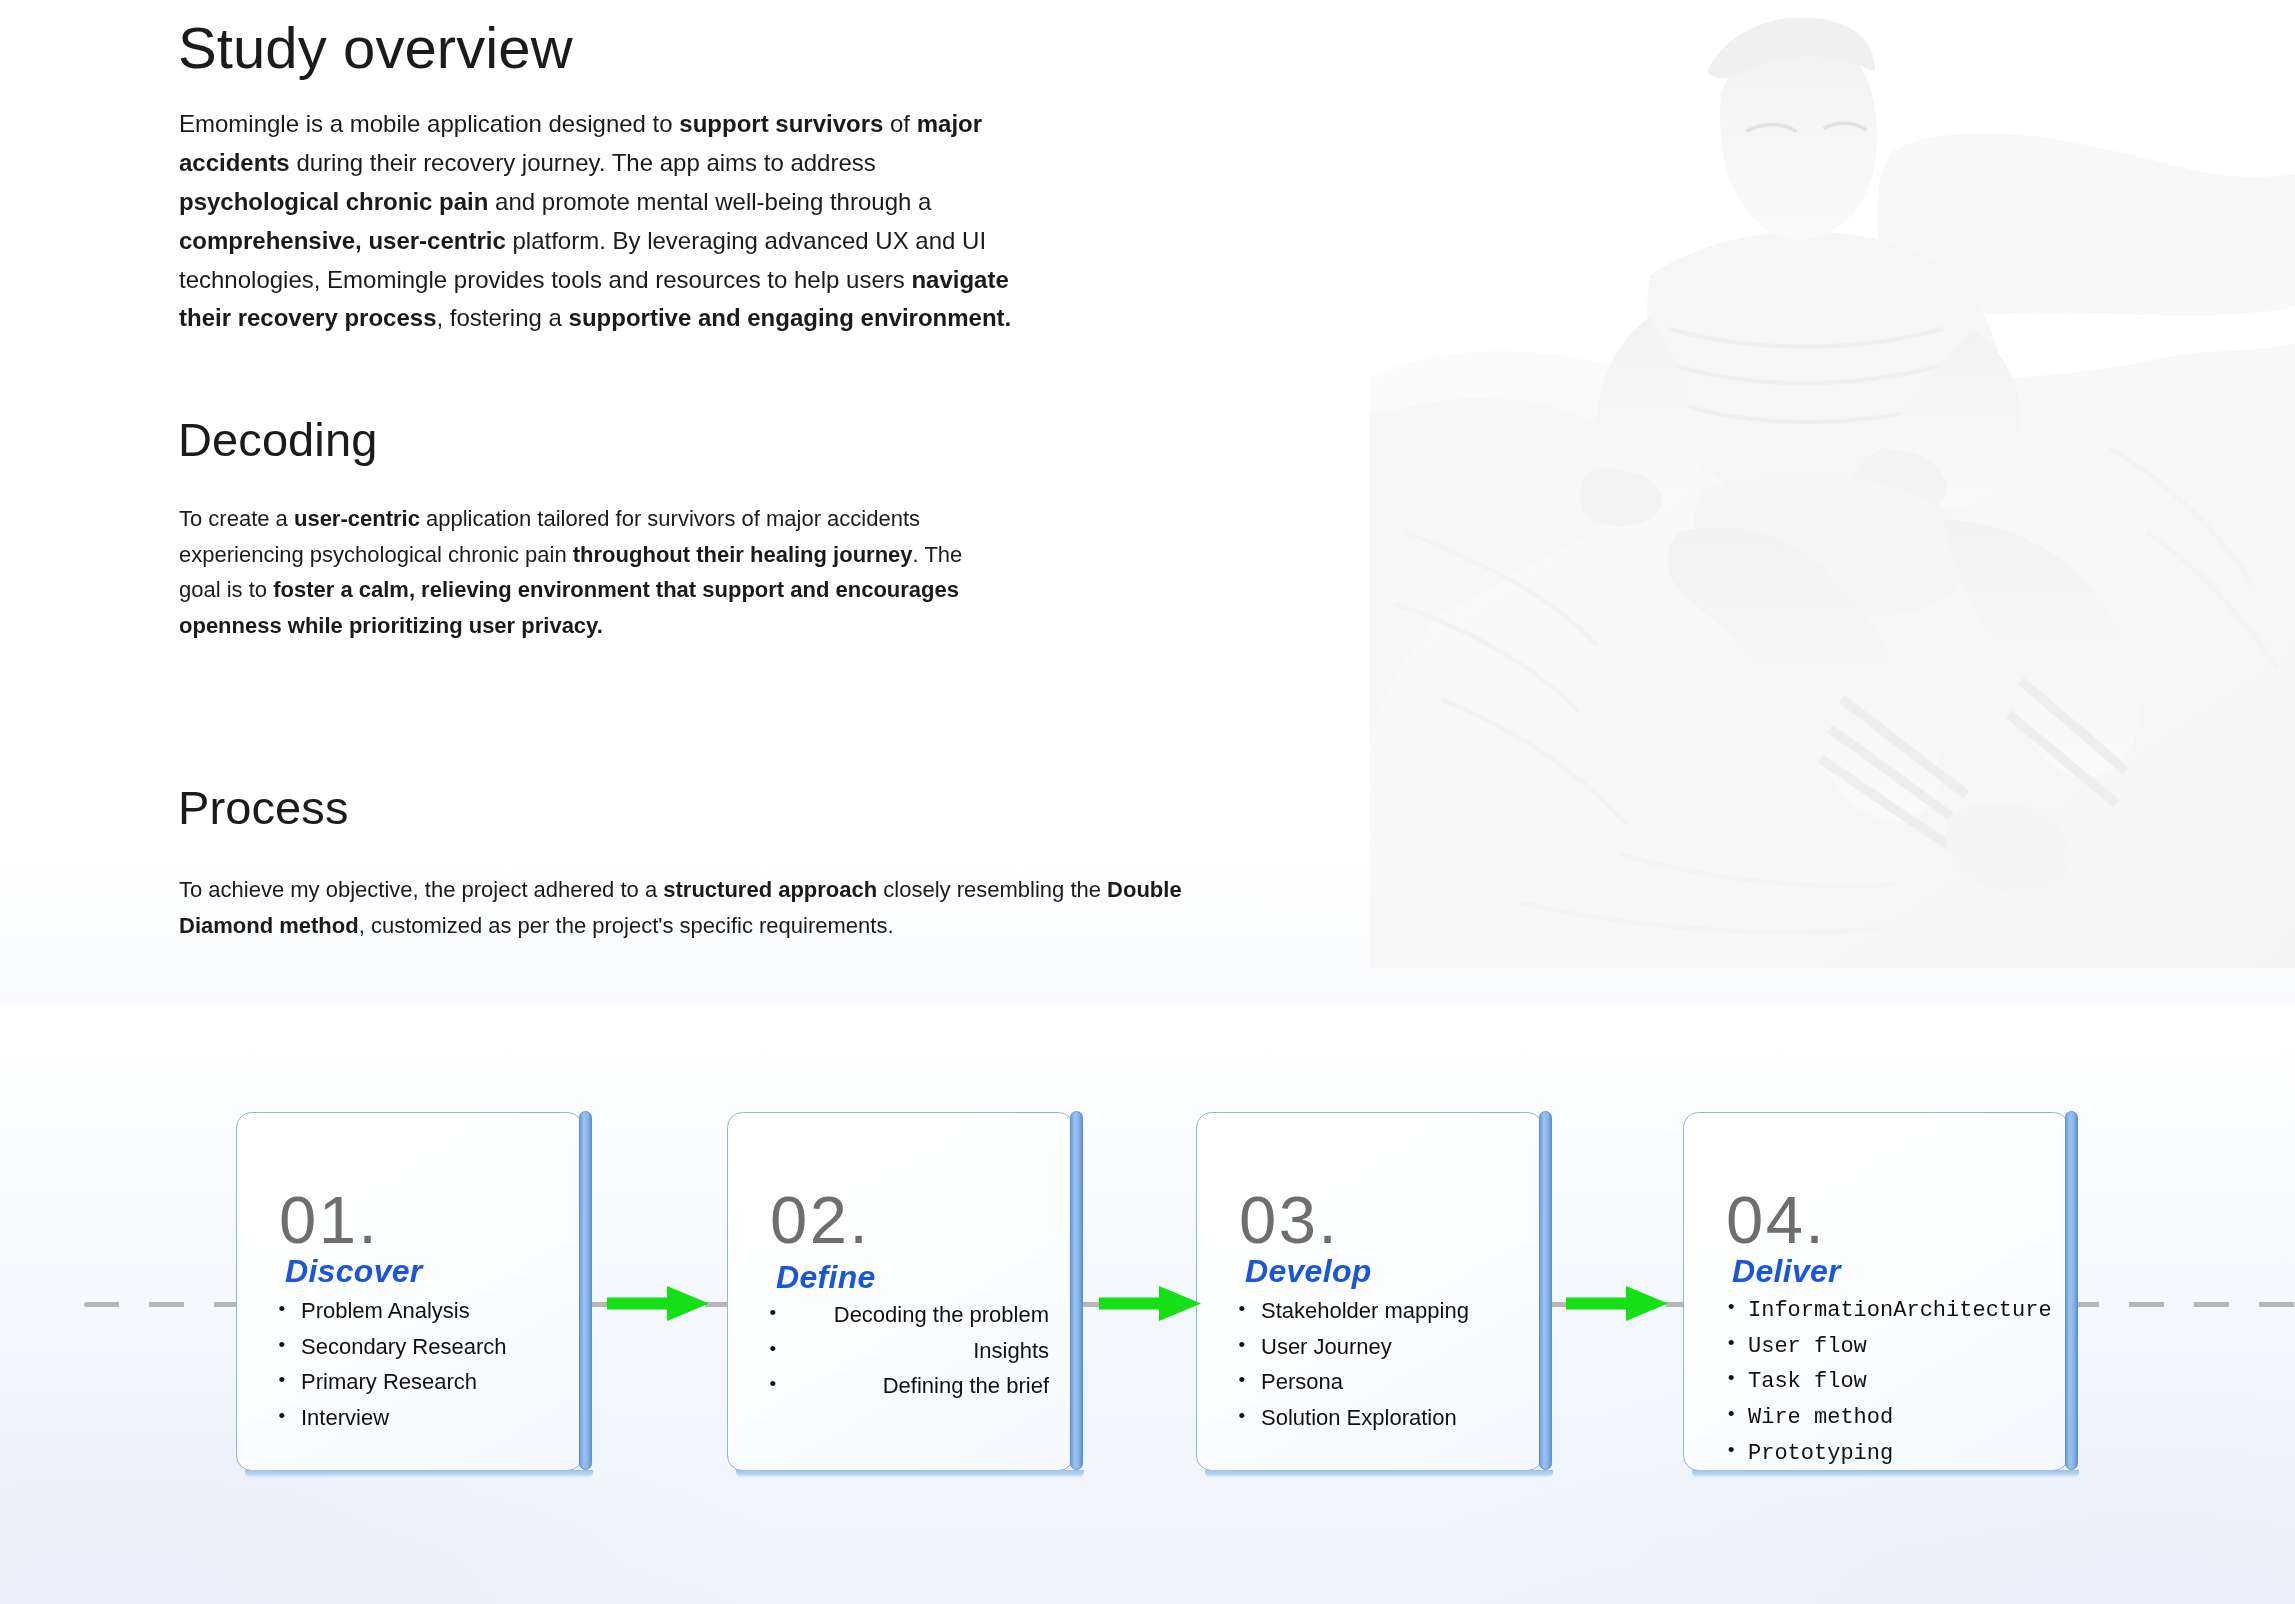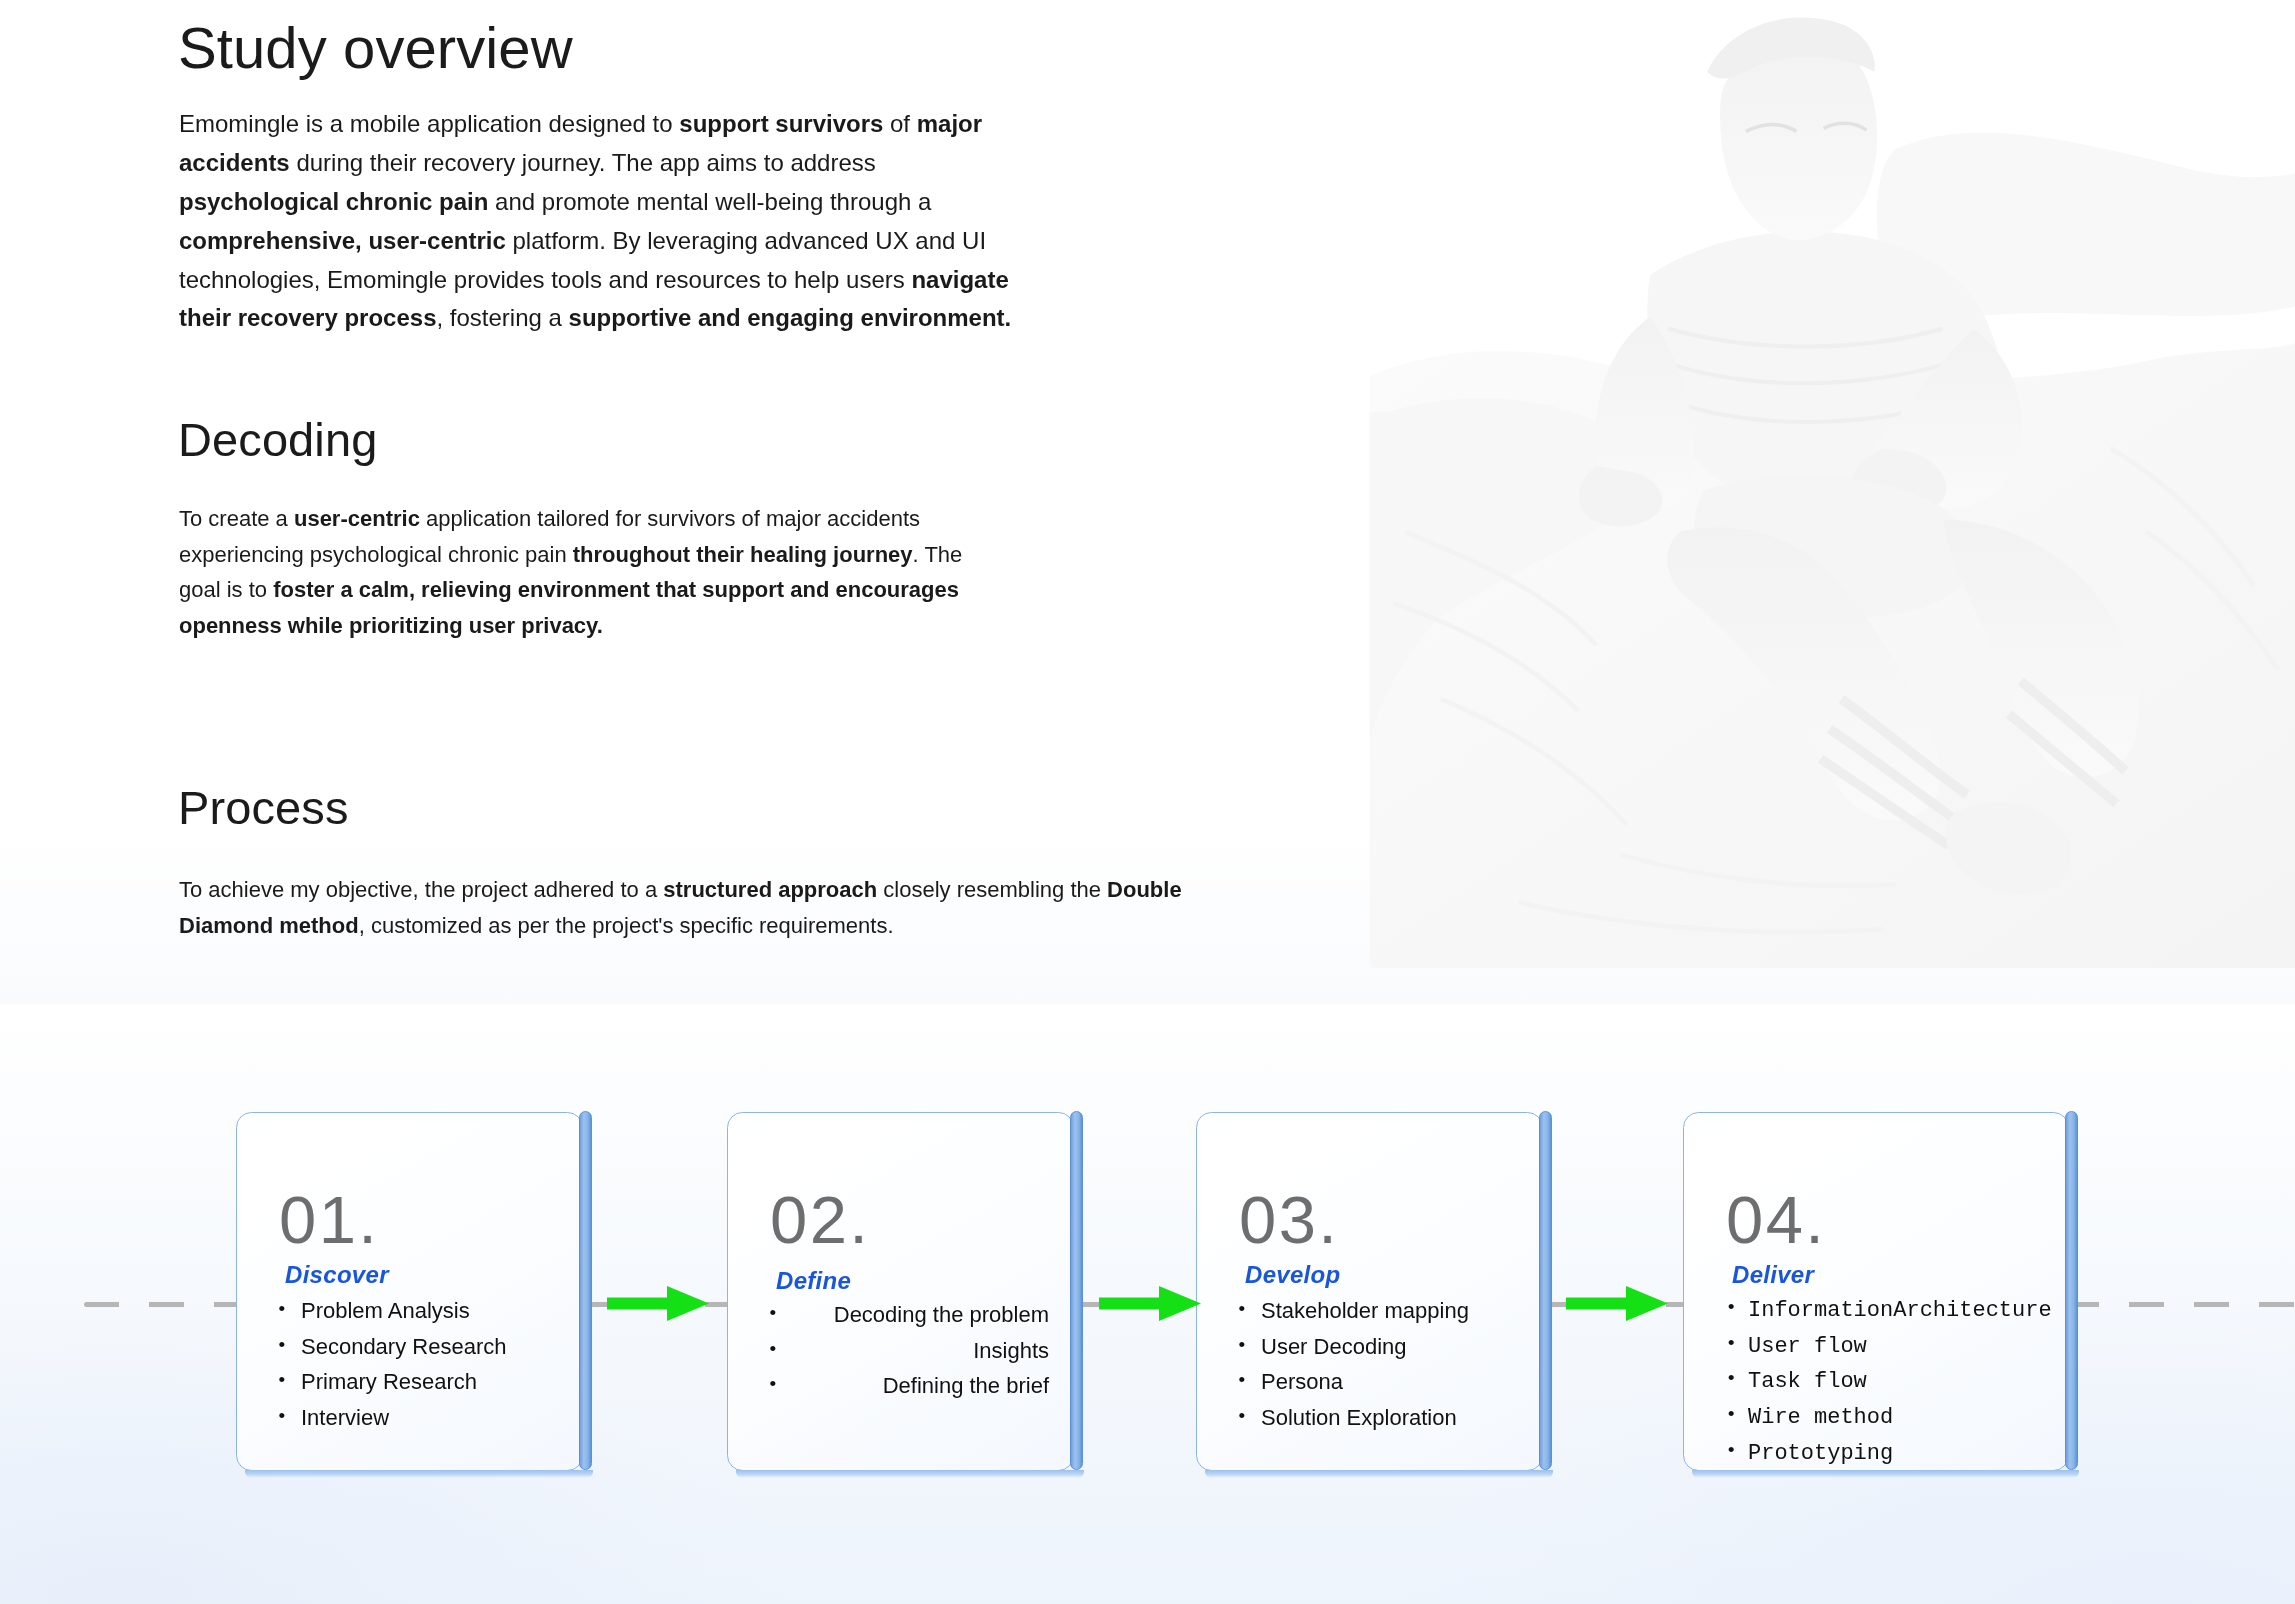--- a/index.html
+++ b/index.html
@@ -100,22 +100,22 @@
 
   .card-number{
     position:absolute; left:42px; top:37px;
     font-size:67px; font-weight:300; color:#6e6e6e;
     letter-spacing:2.4px; line-height:1;
     font-family:"Liberation Sans", sans-serif;
     margin-top:36px;
   }
   .card-title{
     position:absolute; left:48px;
-    font-size:24px; font-weight:700; font-style:italic;
-    color:#1a56db; letter-spacing:0.3px; line-height:1;margin-top:8px;
+    font-size:32px; font-weight:700; font-style:italic;
+    color:#1a56db; letter-spacing:0.3px; line-height:1;
   }
   #card-1 .card-title{ top:142px; }
   #card-2 .card-title{ top:148px; }
   #card-3 .card-title{ top:142px; }
   #card-4 .card-title{ top:142px; }
 
   .card-list{
     position:absolute; left:39px; right:24px;
     list-style:none;
   }
@@ -260,21 +260,21 @@
       </ul>
   </div>
 
   <div class="card" id="card-3">
     <div class="card-bottom-shadow"></div>
     <div class="card-spine"></div>
     <div class="card-number">03.</div>
     <div class="card-title">Develop</div>
     <ul class="card-list">
         <li>Stakeholder mapping</li>
-        <li>User Decoding</li>
+        <li>User Journey</li>
         <li>Persona</li>
         <li>Solution Exploration</li>
       </ul>
   </div>
 
   <div class="card" id="card-4">
     <div class="card-bottom-shadow"></div>
     <div class="card-spine"></div>
     <div class="card-number">04.</div>
     <div class="card-title">Deliver</div>

